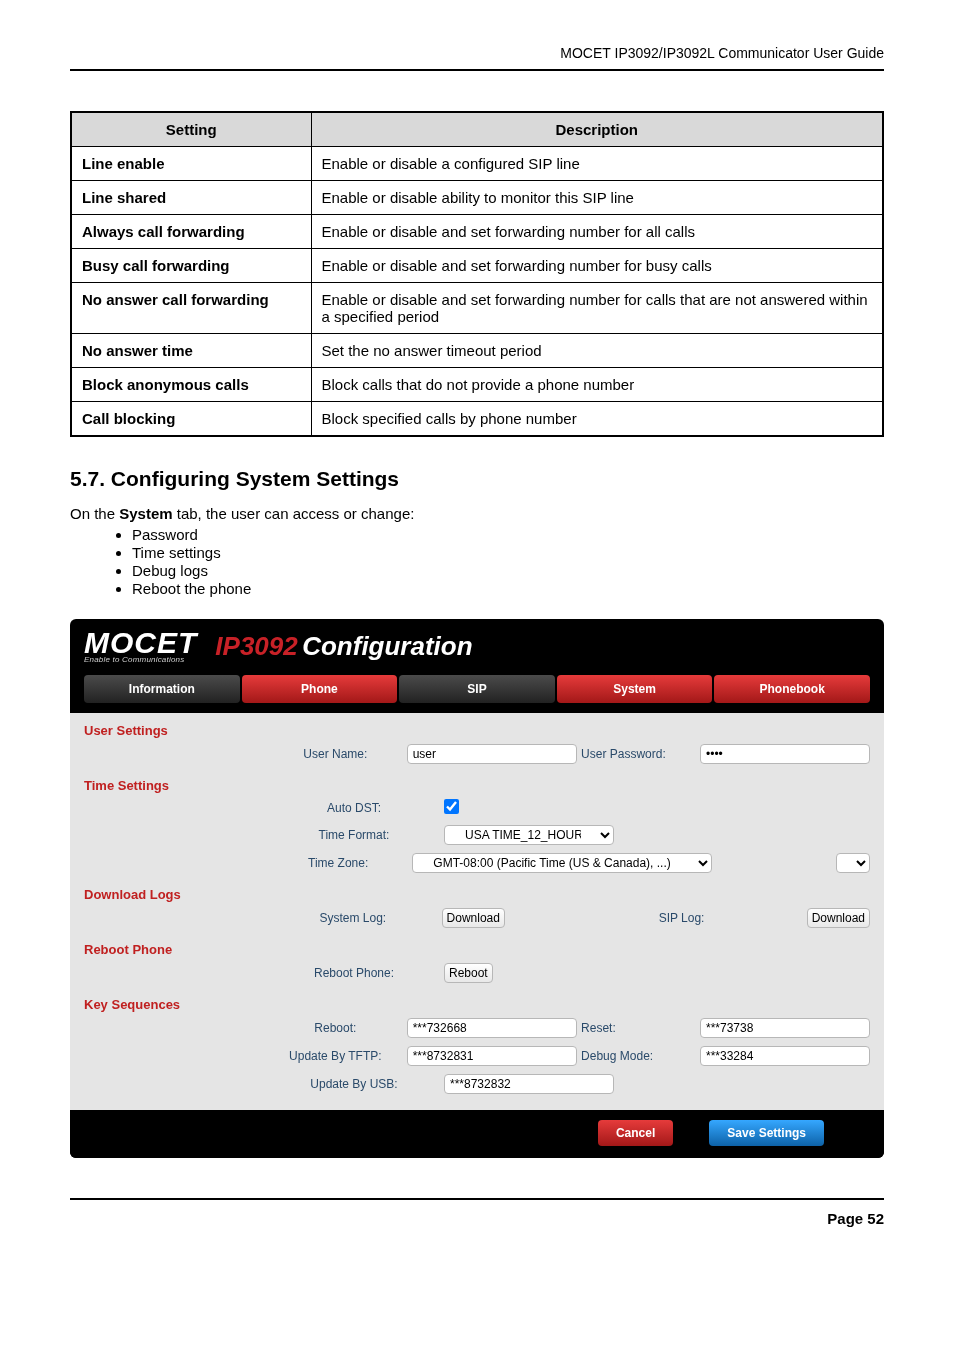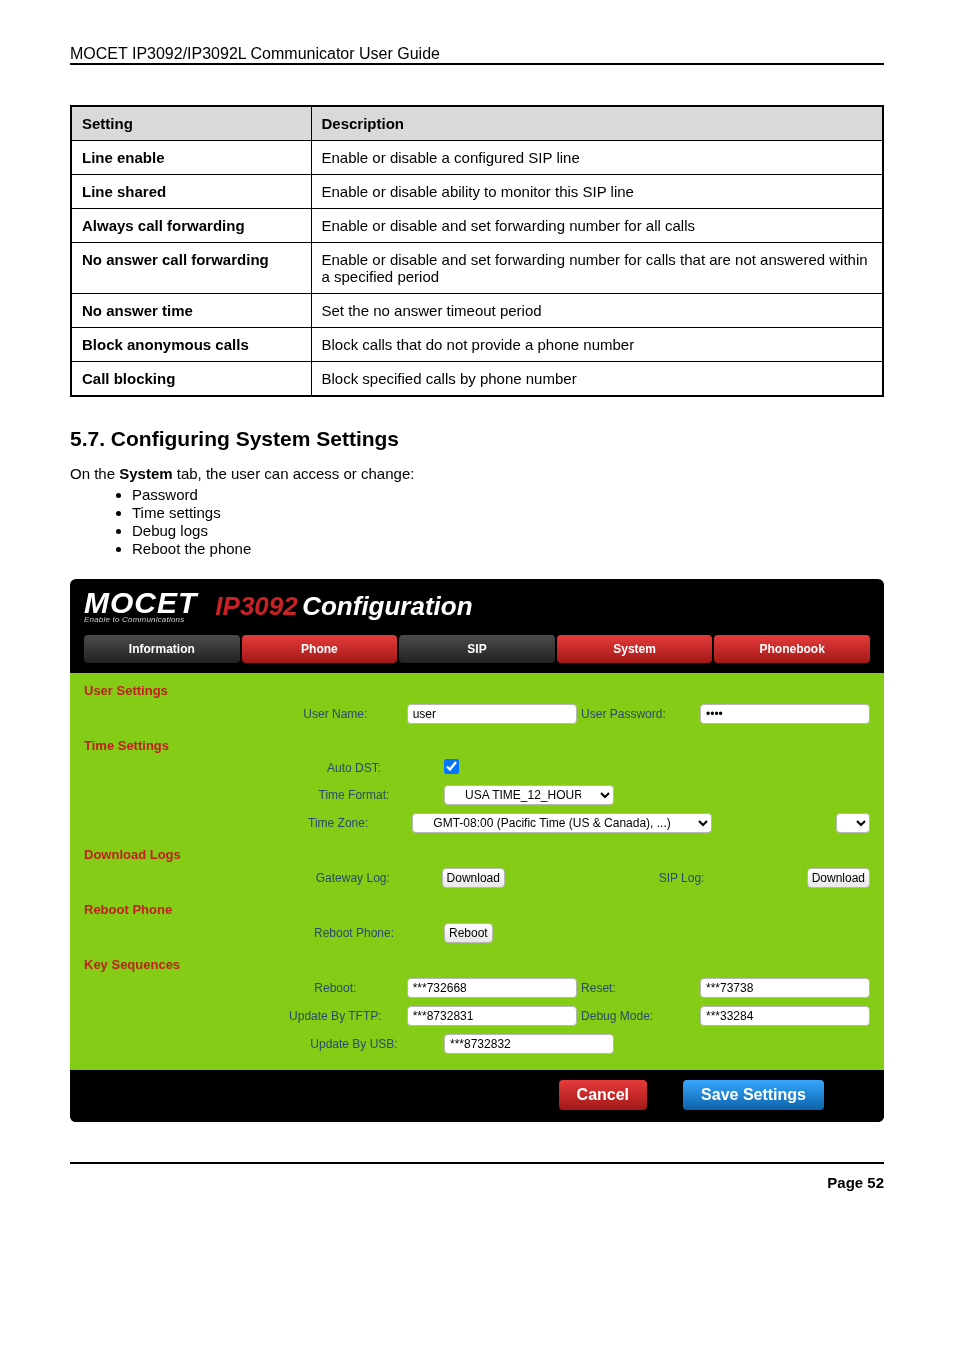--- a/index.html
+++ b/index.html
@@ -7,40 +7,42 @@
     font-family: Arial, Helvetica, sans-serif;
     background: #fff;
     width: 954px;
     margin: 0 auto;
     color: #000;
   }
   .page {
     padding: 45px 70px 20px 70px;
   }
   .doc-header {
-    text-align: left;
-    font-size: 16px;
+    text-align: right;
+    font-size: 14px;
+    padding-bottom: 8px;
     border-bottom: 2px solid #000;
     margin-bottom: 40px;
   }
   .settings-table {
     width: 100%;
     border-collapse: collapse;
     border: 2px solid #000;
     margin-bottom: 30px;
   }
   .settings-table th, .settings-table td {
     border: 1px solid #000;
     padding: 8px 10px;
     text-align: left;
     font-size: 15px;
     vertical-align: top;
   }
   .settings-table th {
     background: #d9d9d9;
+    text-align: center;
     font-weight: bold;
   }
   .settings-table td.label {
     font-weight: bold;
     width: 240px;
   }
   h2.section {
     font-size: 21px;
     font-weight: bold;
     margin-bottom: 14px;
@@ -86,21 +88,21 @@
     font-size: 12px;
     font-weight: bold;
     padding: 7px 0;
     border-radius: 4px;
     background: linear-gradient(#4b4b4b,#222);
   }
   .tab.red { background: linear-gradient(#e63b3b,#a31818); }
   .tab a { color: #fff; text-decoration: none; }
 
   .config-body {
-    background: #84cc16;
+    background: #e5e5e5;
     color: #000;
     padding: 0 0 12px 0;
   }
   .section-hdr {
     color: #c02020;
     font-weight: bold;
     font-size: 13px;
     padding: 10px 14px 2px 14px;
   }
   .row {
@@ -145,21 +147,21 @@
   .chk { width: 15px; height: 15px; }
 
   .config-footer {
     display: flex;
     justify-content: flex-end;
     gap: 36px;
     background: #000;
     padding: 10px 60px 12px 14px;
   }
   .fbtn {
-    font-size: 16px;
+    font-size: 12px;
     font-weight: bold;
     color: #fff;
     padding: 6px 18px;
     border-radius: 4px;
     border: none;
     cursor: pointer;
   }
   .fbtn.cancel { background: linear-gradient(#e63b3b,#a31818); }
   .fbtn.save { background: linear-gradient(#35a7ff,#0d62a8); }
 
@@ -191,20 +193,24 @@
           <td class="label">Line enable</td>
           <td>Enable or disable a configured SIP line</td>
         </tr>
       <tr>
           <td class="label">Line shared</td>
           <td>Enable or disable ability to monitor this SIP line</td>
         </tr>
       <tr>
           <td class="label">Always call forwarding</td>
           <td>Enable or disable and set forwarding number for all calls</td>
+        </tr>
+      <tr>
+          <td class="label">Busy call forwarding</td>
+          <td>Enable or disable and set forwarding number for busy calls</td>
         </tr>
       <tr>
           <td class="label">No answer call forwarding</td>
           <td>Enable or disable and set forwarding number for calls that are not answered within a specified period</td>
         </tr>
       <tr>
           <td class="label">No answer time</td>
           <td>Set the no answer timeout period</td>
         </tr>
       <tr>
@@ -270,21 +276,21 @@
       </div>
       <div class="row">
         <div class="col-lbl offset">Time Zone:</div>
         <div class="col-ctl wide"><select class="sel wide"><option>GMT-08:00 (Pacific Time (US &amp; Canada), ...)</option></select></div>
         <div class="col-lbl2"></div>
         <div class="col-ctl2"><select class="sel right"><option></option></select></div>
       </div>
 
       <div class="section-hdr">Download Logs</div>
       <div class="row">
-        <div class="col-lbl offset">Gateway Log:</div>
+        <div class="col-lbl offset">System Log:</div>
         <div class="col-ctl"><button class="btn-sm">Download</button></div>
         <div class="col-lbl2">SIP Log:</div>
         <div class="col-ctl2"><button class="btn-sm">Download</button></div>
       </div>
 
       <div class="section-hdr">Reboot Phone</div>
       <div class="row">
         <div class="col-lbl offset">Reboot Phone:</div>
         <div class="col-ctl"><button class="btn-sm">Reboot</button></div>
       </div>

